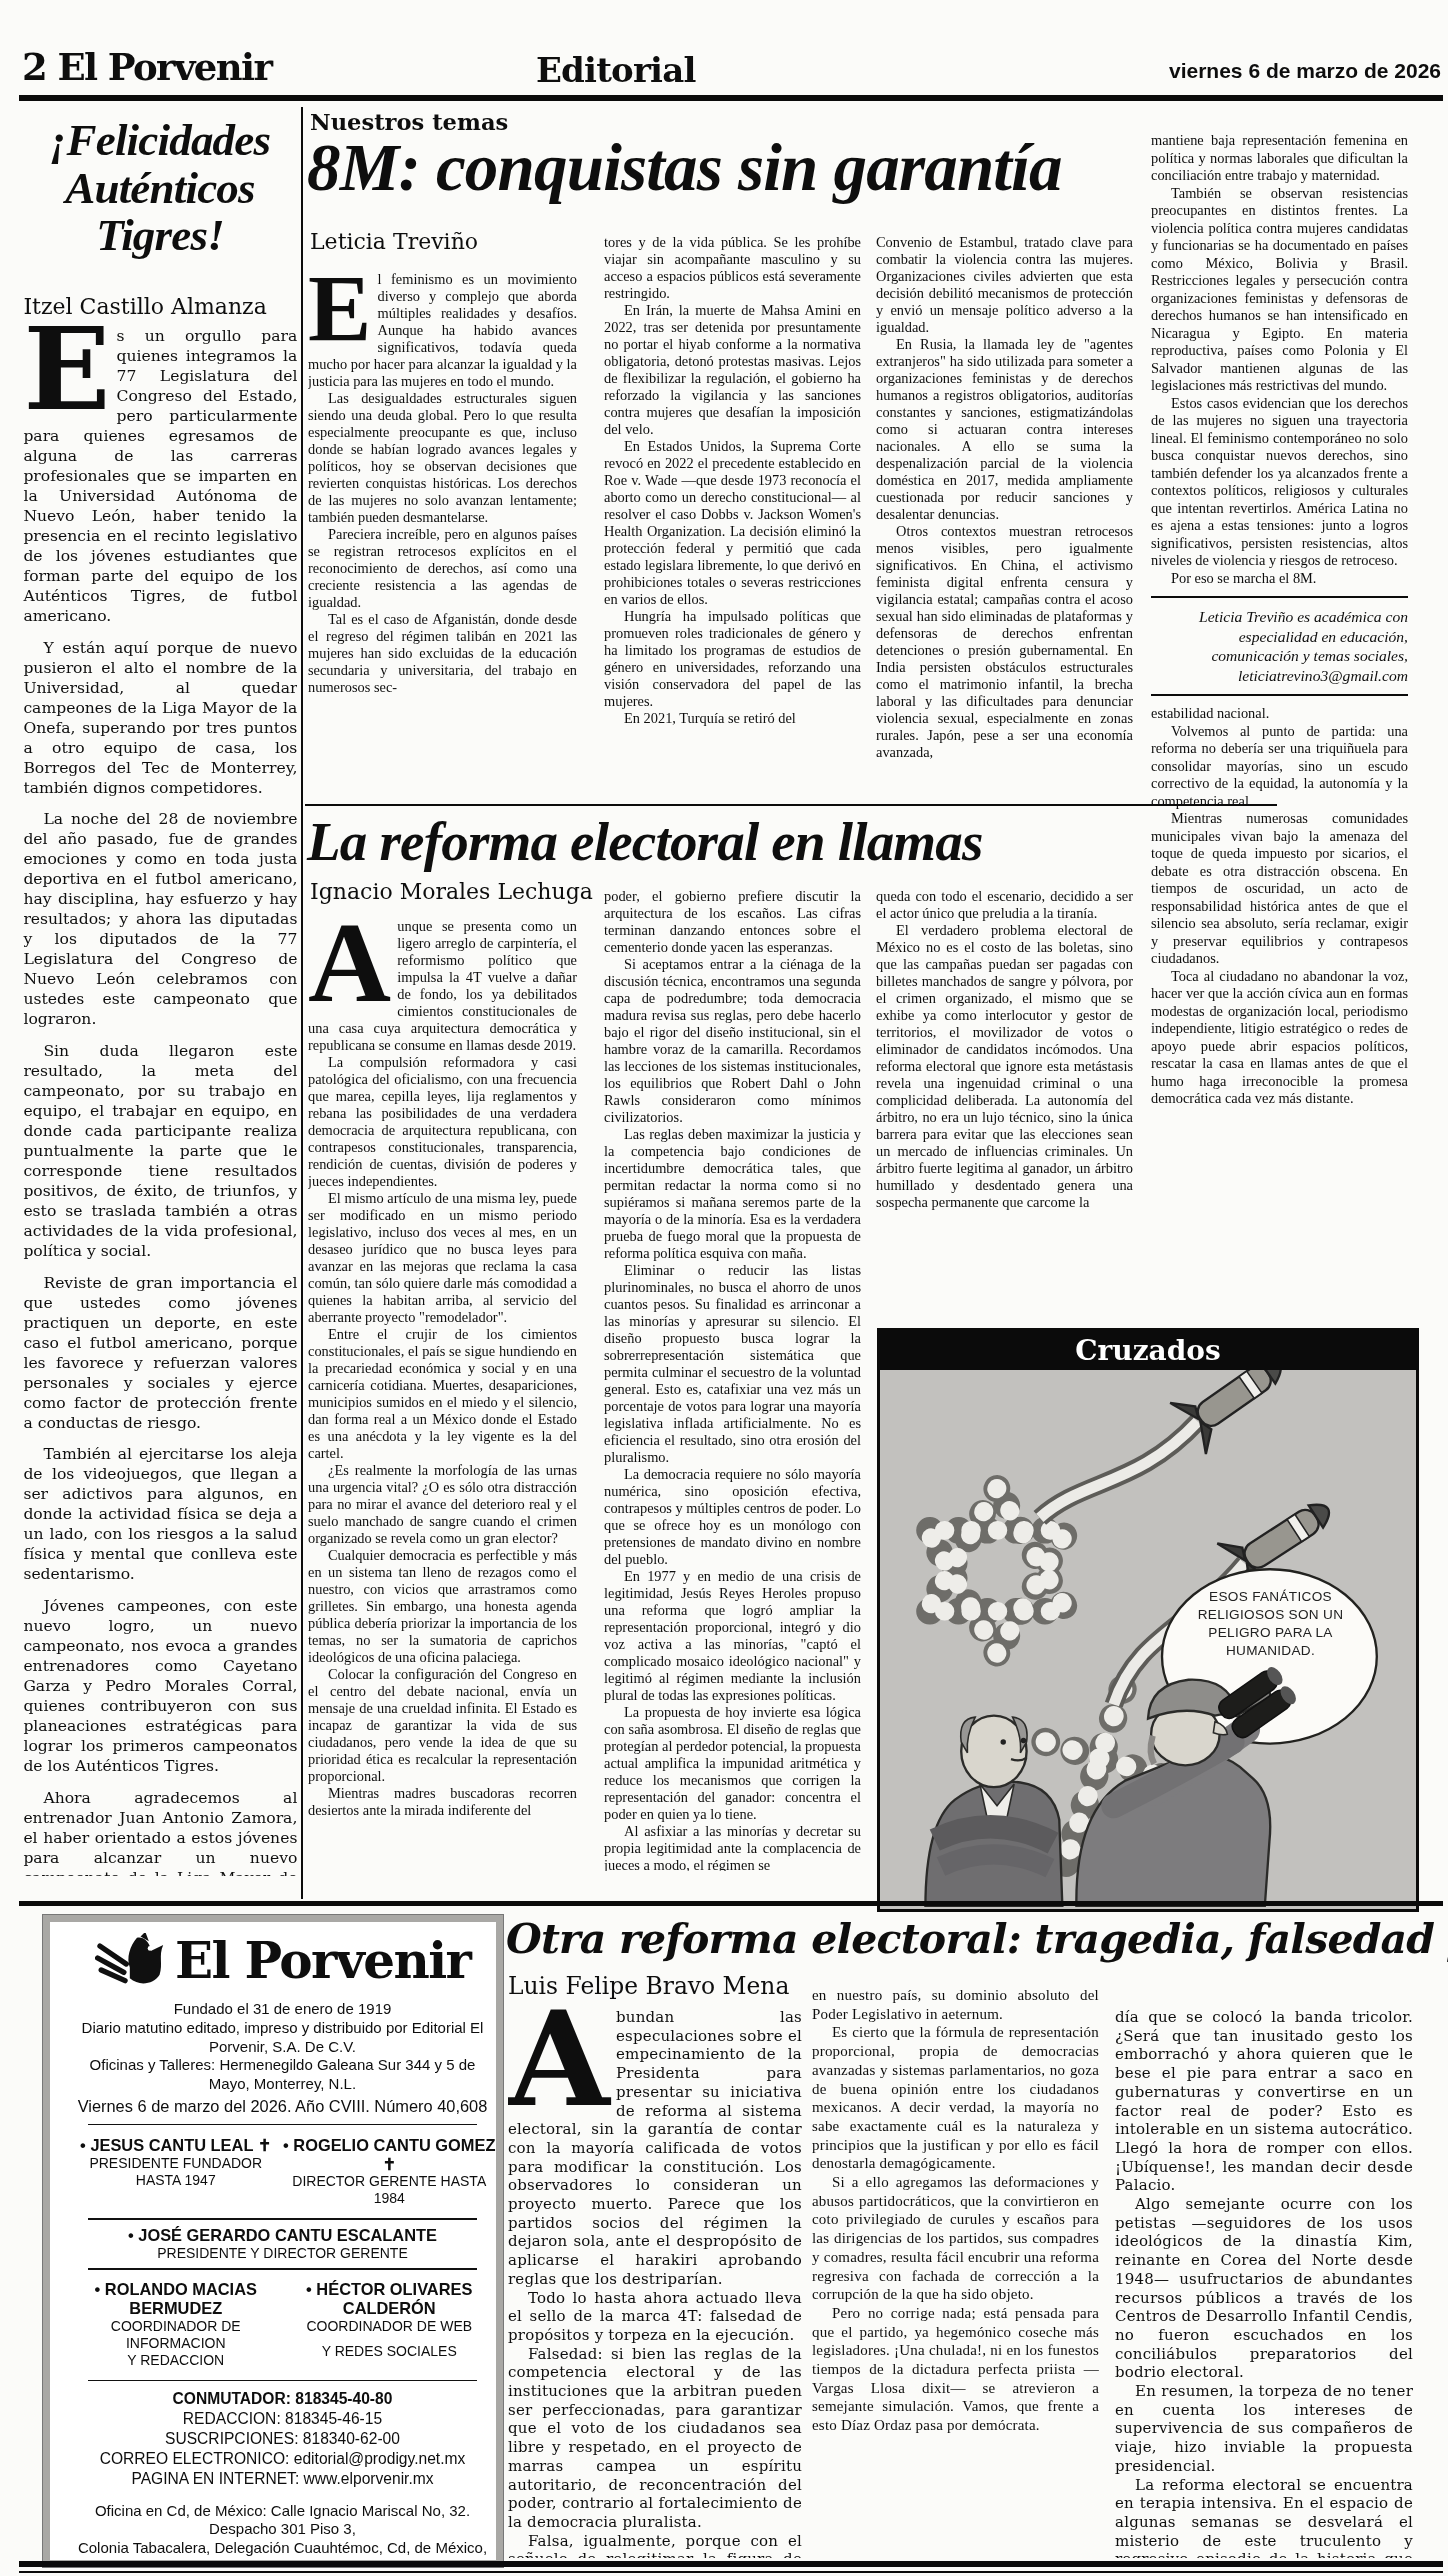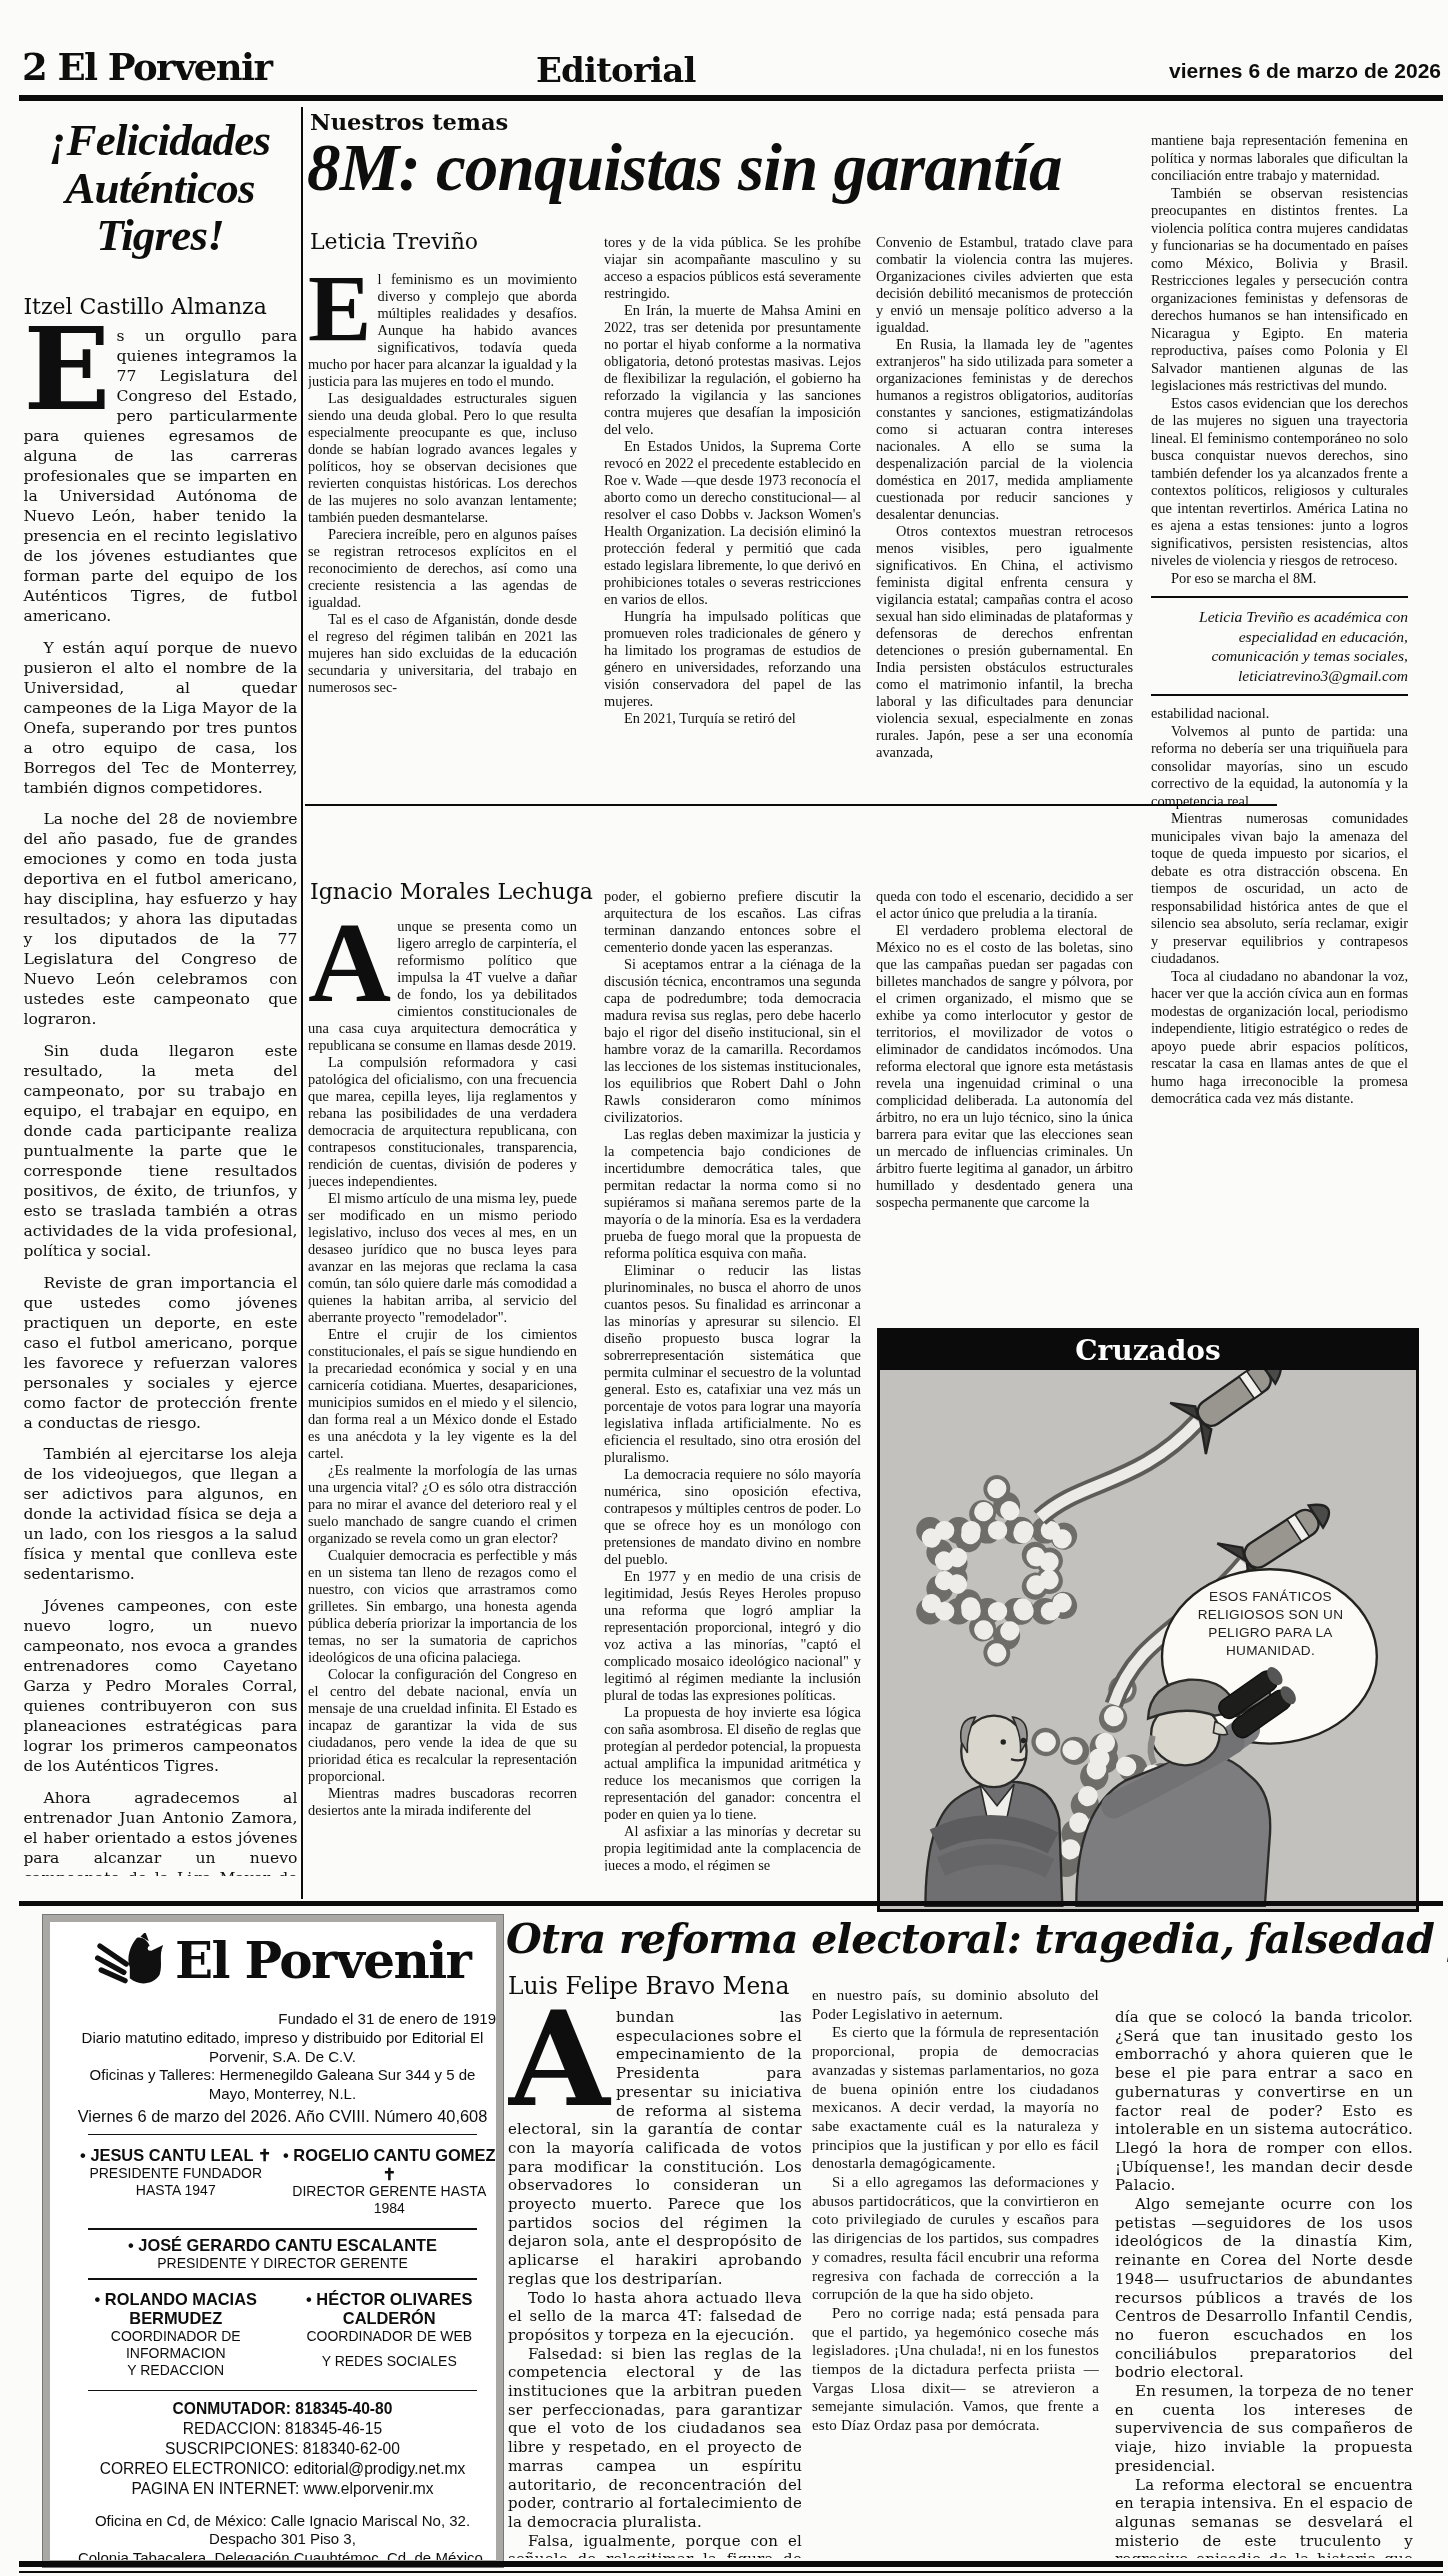--- a/index.html
+++ b/index.html
@@ -112,20 +112,21 @@
     <hr class="hr-thin">
     <p class="rcol-bio" style="text-indent:0;">Leticia Treviño es académica con especialidad en educación, comunicación y temas sociales, leticiatrevino3@gmail.com</p>
     <hr class="hr-thin">
     <p class="fp">estabilidad nacional.</p>
     <p>Volvemos al punto de partida: una reforma no debería ser una triquiñuela para consolidar mayorías, sino un escudo correctivo de la equidad, la autonomía y la competencia real.</p>
     <p>Mientras numerosas comunidades municipales vivan bajo la amenaza del toque de queda impuesto por sicarios, el debate es otra distracción obscena. En tiempos de oscuridad, un acto de responsabilidad histórica antes de que el silencio sea absoluto, sería reclamar, exigir y preservar equilibrios y contrapesos ciudadanos.</p>
     <p>Toca al ciudadano no abandonar la voz, hacer ver que la acción cívica aun en formas modestas de organización local, periodismo independiente, litigio estratégico o redes de apoyo puede abrir espacios políticos, rescatar la casa en llamas antes de que el humo haga irreconocible la promesa democrática cada vez más distante.</p>
   </div>
 
   <div class="rule" style="left:305px;top:804px;width:972px;height:2.3px;"></div>
+  <div class="abs headline" style="left:307px;top:810px;font-size:55px;">La reforma electoral en llamas</div>
   <div class="abs byline" style="left:310px;top:879px;">Ignacio Morales Lechuga</div>
 
   <div class="col nbody" style="left:308px;top:918px;width:269px;height:953px;">
     <p class="fp"><span class="dc abody-dc" style="font-size:115px;line-height:90px;">A</span><span>unque se presenta como un ligero arreglo de carpintería, el reformismo político que impulsa la 4T vuelve a dañar de fondo, los ya debilitados cimientos constitucionales de una casa cuya arquitectura democrática y republicana se consume en llamas desde 2019.</span></p>
     <p>La compulsión reformadora y casi patológica del oficialismo, con una frecuencia que marea, cepilla leyes, lija reglamentos y rebana las posibilidades de una verdadera democracia de arquitectura republicana, con contrapesos constitucionales, transparencia, rendición de cuentas, división de poderes y jueces independientes.</p>
     <p>El mismo artículo de una misma ley, puede ser modificado en un mismo periodo legislativo, incluso dos veces al mes, en un desaseo jurídico que no busca leyes para avanzar en las mejoras que reclama la casa común, tan sólo quiere darle más comodidad a quienes la habitan arriba, al servicio del aberrante proyecto "remodelador".</p>
     <p>Entre el crujir de los cimientos constitucionales, el país se sigue hundiendo en la precariedad económica y social y en una carnicería cotidiana. Muertes, desapariciones, municipios sumidos en el miedo y el silencio, dan forma real a un México donde el Estado es una anécdota y la ley vigente es la del cartel.</p>
     <p>¿Es realmente la morfología de las urnas una urgencia vital? ¿O es sólo otra distracción para no mirar el avance del deterioro real y el suelo manchado de sangre cuando el crimen organizado se revela como un gran elector?</p>
     <p>Cualquier democracia es perfectible y más en un sistema tan lleno de rezagos como el nuestro, con vicios que arrastramos como grilletes. Sin embargo, una honesta agenda pública debería priorizar la importancia de los temas, no ser la sumatoria de caprichos ideológicos de una oficina palaciega.</p>
     <p>Colocar la configuración del Congreso en el centro del debate nacional, envía un mensaje de una crueldad infinita. El Estado es incapaz de garantizar la vida de sus ciudadanos, pero vende la idea de que su prioridad ética es recalcular la representación proporcional.</p>
@@ -236,21 +237,21 @@
           <path d="M8 22 L52 52"></path>
             <path d="M4 42 L48 66"></path>
             <path d="M10 62 L50 80"></path>
         </g>
         <path d="M70 8 C58 22 52 42 58 58 L58 76 C74 90 98 86 108 70 C114 52 106 38 114 20 L94 30 C90 12 80 6 70 8 Z" fill="#101010"></path>
         <path d="M76 6 L84 -2 L90 14 Z" fill="#101010"></path>
         <circle cx="92" cy="26" r="4" fill="#fff"></circle>
       </svg>
       <span class="mbrand">El Porvenir</span>
     </div>
-    <p class="mline" style="margin-top:20px;text-align:right;">Fundado el 31 de enero de 1919</p>
+    <p class="mline" style="margin-top:10px;">Fundado el 31 de enero de 1919</p>
     <p class="mline">Diario matutino editado, impreso y distribuido por Editorial El Porvenir, S.A. De C.V.</p>
     <p class="mline">Oficinas y Talleres: Hermenegildo Galeana Sur 344 y 5 de Mayo, Monterrey, N.L.</p>
     <p class="mdate">Viernes 6 de marzo del 2026. Año CVIII. Número 40,608</p>
     <div class="msep"></div>
     <div class="mcols">
       <div>
         <p class="mname">• JESUS CANTU LEAL ✝</p>
         <p class="mrole">PRESIDENTE FUNDADOR HASTA 1947</p>
       </div>
       <div>

